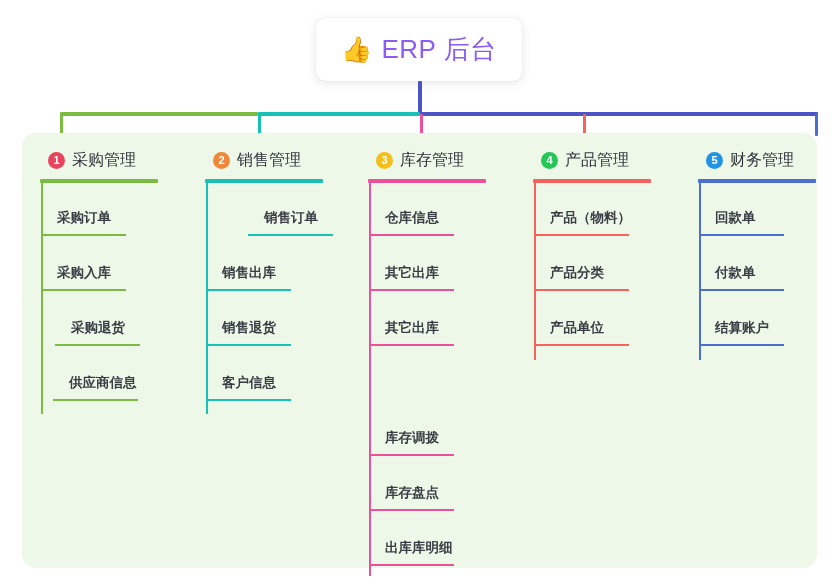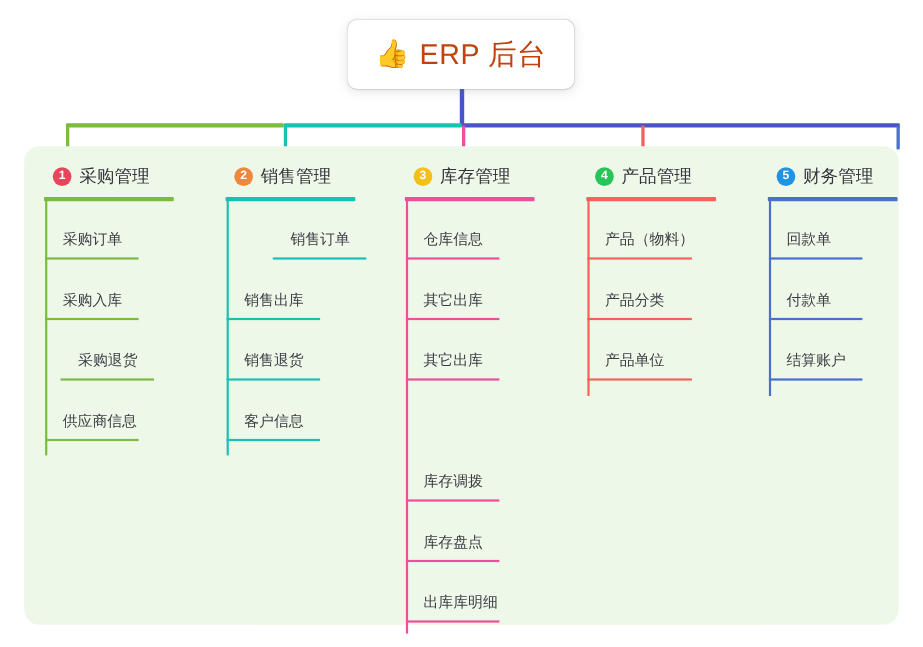--- a/index.html
+++ b/index.html
@@ -18,21 +18,21 @@
     width: 206px; height: 63px;
     background: #ffffff;
     border-radius: 9px;
     box-shadow: 0 2px 10px rgba(60,60,80,0.13), 0 0 1px rgba(60,60,80,0.18);
     display: flex; align-items: center; justify-content: center;
     gap: 9px;
   }
   .title-emoji { font-size: 25px; line-height: 1; }
   .title-text {
     font-size: 26px;
-    color: #c2410c;
+    color: #8b5cf6;
     letter-spacing: 0.5px;
     white-space: nowrap;
   }
 
   
   .stem-main {
     position: absolute;
     left: 418px; top: 81px;
     width: 4px; height: 34px;
     background: #4a54c4;
@@ -79,20 +79,21 @@
   .item {
     position: absolute;
     height: 54px;
   }
   .item-label {
     position: absolute;
     left: 16px; bottom: 9px;
     font-size: 13.5px;
     color: #3a3d44;
     white-space: nowrap;
+    font-weight: bold;
   }
   .item-rule {
     position: absolute;
     left: 0; bottom: 0;
     height: 2px;
   }
 </style>
 </head>
 <body>
 
@@ -130,21 +131,21 @@
             <div class="item-rule" style="width: 85px; background: rgb(124, 187, 66);"></div>
           </div>
           <div class="item" style="left: 11px; top: 104px; width: 85px;">
             <span class="item-label">采购入库</span>
             <div class="item-rule" style="width: 85px; background: rgb(124, 187, 66);"></div>
           </div>
           <div class="item" style="left: 25px; top: 159px; width: 85px;">
             <span class="item-label">采购退货</span>
             <div class="item-rule" style="width: 85px; background: rgb(124, 187, 66);"></div>
           </div>
-          <div class="item" style="left: 11px; top: 214px; width: 85px; padding-left: 24px;">
+          <div class="item" style="left: 23px; top: 214px; width: 85px; padding-left: 24px;">
             <span class="item-label">供应商信息</span>
             <div class="item-rule" style="width: 85px; background: rgb(124, 187, 66);"></div>
           </div>
         </div>
         <div class="col" style="left: 173px; width: 138px;">
           <div class="col-head" style="margin-top: 12px;">
             <span class="badge" style="background: rgb(240, 136, 60);">2</span>
             <span class="col-title">销售管理</span>
           </div>
           <div class="head-rule" style="top: 46px; width: 118px; background: rgb(23, 194, 180);"></div>

